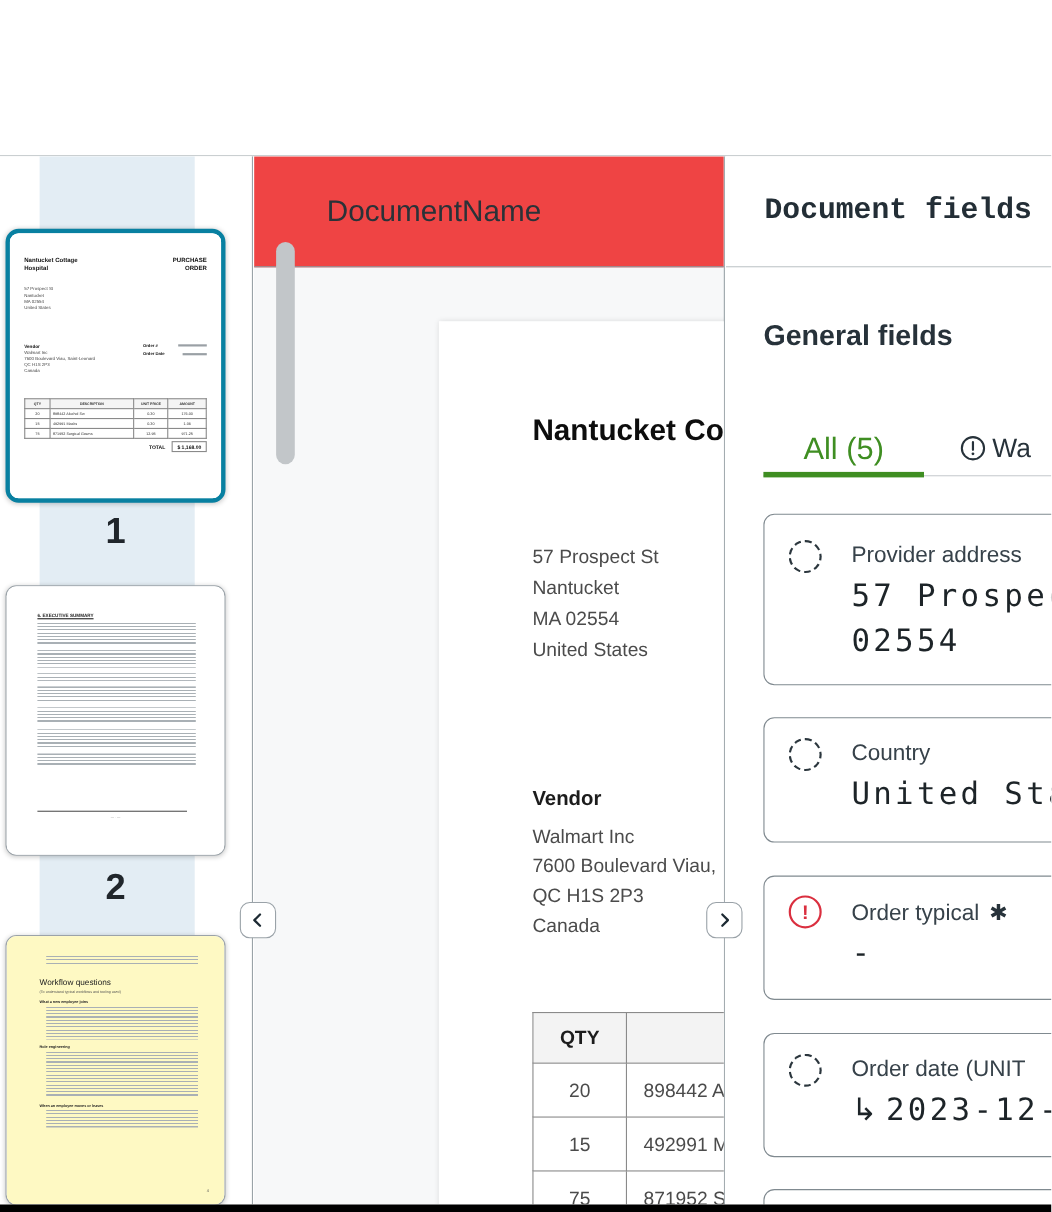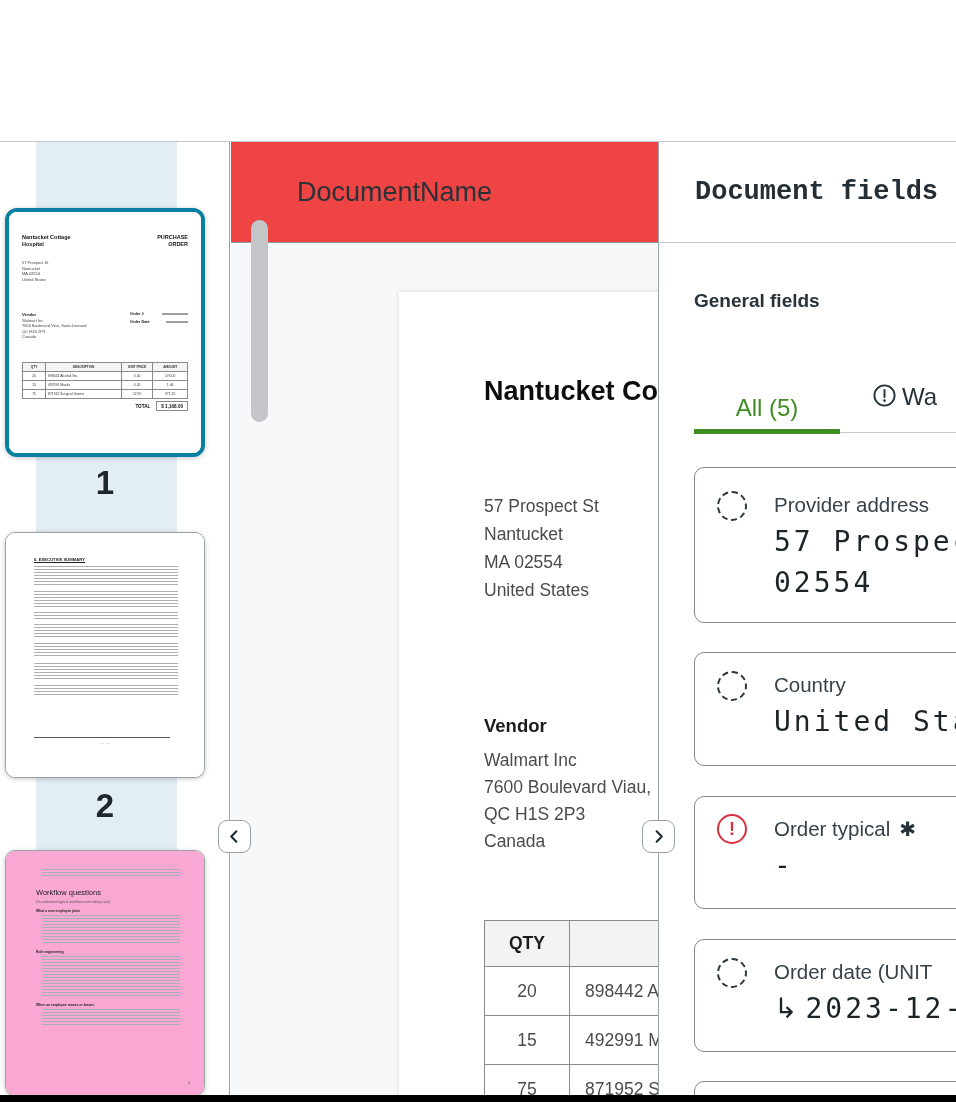--- a/index.html
+++ b/index.html
@@ -61,21 +61,21 @@
   .t1-total .amt { border:0.5px solid #8a8a8a; font-size:4.6px; font-weight:700; padding:1.5px 4px; color:#111; }
 
   
   .t2 { position:relative; width:100%; height:100%; background:#fff; padding:24px 26px 0 28px; }
   .t2-h { font-size:4.2px; font-weight:700; text-decoration:underline; color:#222; margin-bottom:4px; }
   .tl { background-image:repeating-linear-gradient(to bottom,#a9b0b5 0,#a9b0b5 1px,transparent 1px,transparent 3px); margin-bottom:5px; }
   .t2-hr { position:absolute; left:28px; right:34px; top:204px; border-top:0.8px solid #555; }
   .t2-dash { position:absolute; left:0; right:0; top:208px; text-align:center; font-size:3px; color:#888; }
 
   
-  .t3 { position:relative; width:100%; height:100%; background:#f9a8d4; padding:18px 24px 0 30px; }
+  .t3 { position:relative; width:100%; height:100%; background:#fef9c3; padding:18px 24px 0 30px; }
   .t3-h { font-size:7.5px; font-weight:500; color:#222; margin:10px 0 3px 0; }
   .t3-sub { font-size:3.3px; color:#555; margin-bottom:5px; }
   .t3-sec { font-size:3.4px; font-weight:700; color:#222; margin-bottom:2px; }
   .t3-pg { position:absolute; right:14px; bottom:10px; font-size:3.5px; color:#555; }
 
   
   .viewer { position:absolute; left:231px; top:0; width:428px; height:100%; background:#F7F8F9; border-right:1px solid #9AA3A8; overflow:hidden; }
   .viewer-header {
     position:absolute; left:0; top:0; width:100%; height:101px; background:#ef4444;
     border-bottom:1px solid #8E989E; display:flex; align-items:center; padding-left:66px;
@@ -104,26 +104,26 @@
   .nav-prev { left:218px; }
   .nav-next { left:642px; }
 
   
   .fields { position:absolute; left:660px; top:0; width:296px; height:100%; background:#fff; }
   .fields-header {
     position:absolute; left:0; top:0; width:100%; height:101px; border-bottom:1px solid #C0C6C9;
     display:flex; align-items:center; padding-left:35px;font-family:Liberation Mono, monospace;
   }
   .fields-header .fields-title { font-size:27px; font-weight:700; color:#232E36; }
-  .section-title { position:absolute; left:34px; top:148px; font-size:19px; font-weight:600; color:#27323A; }
+  .section-title { position:absolute; left:34px; top:148px; font-size:26px; font-weight:600; color:#27323A; }
   .tabs { position:absolute; left:34px; top:241px; right:0; height:50px; border-bottom:1px solid #C9CDD0; }
   .tab-all { position:absolute; left:0; top:0; width:146px; height:100%; display:flex; align-items:center; justify-content:center; cursor:pointer; }
-  .tab-all span { font-size:24px; color:#3F8E22; }
+  .tab-all span { font-size:28px; color:#3F8E22; }
   .tab-all .active-underline { position:absolute; left:0; bottom:-2px; width:146px; height:5px; background:#3F8E22; }
-  .tab-warn { position:absolute; left:178px; top:0; height:100%; display:flex; gap:5px; cursor:pointer; }
+  .tab-warn { position:absolute; left:178px; top:0; height:100%; display:flex; align-items:center; gap:5px; cursor:pointer; }
   .tab-warn span { font-size:24px; color:#27323A; white-space:nowrap; }
 
   .card {
     position:absolute; left:34px; width:272px; background:#fff;
     border:1.5px solid #808A90; border-radius:10px; cursor:pointer;
   }
   .card-1 { top:325px; height:156px; }
   .card-2 { top:510px; height:114px; }
   .card-3 { top:654px; height:113px; }
   .card-4 { top:797px; height:113px; }

